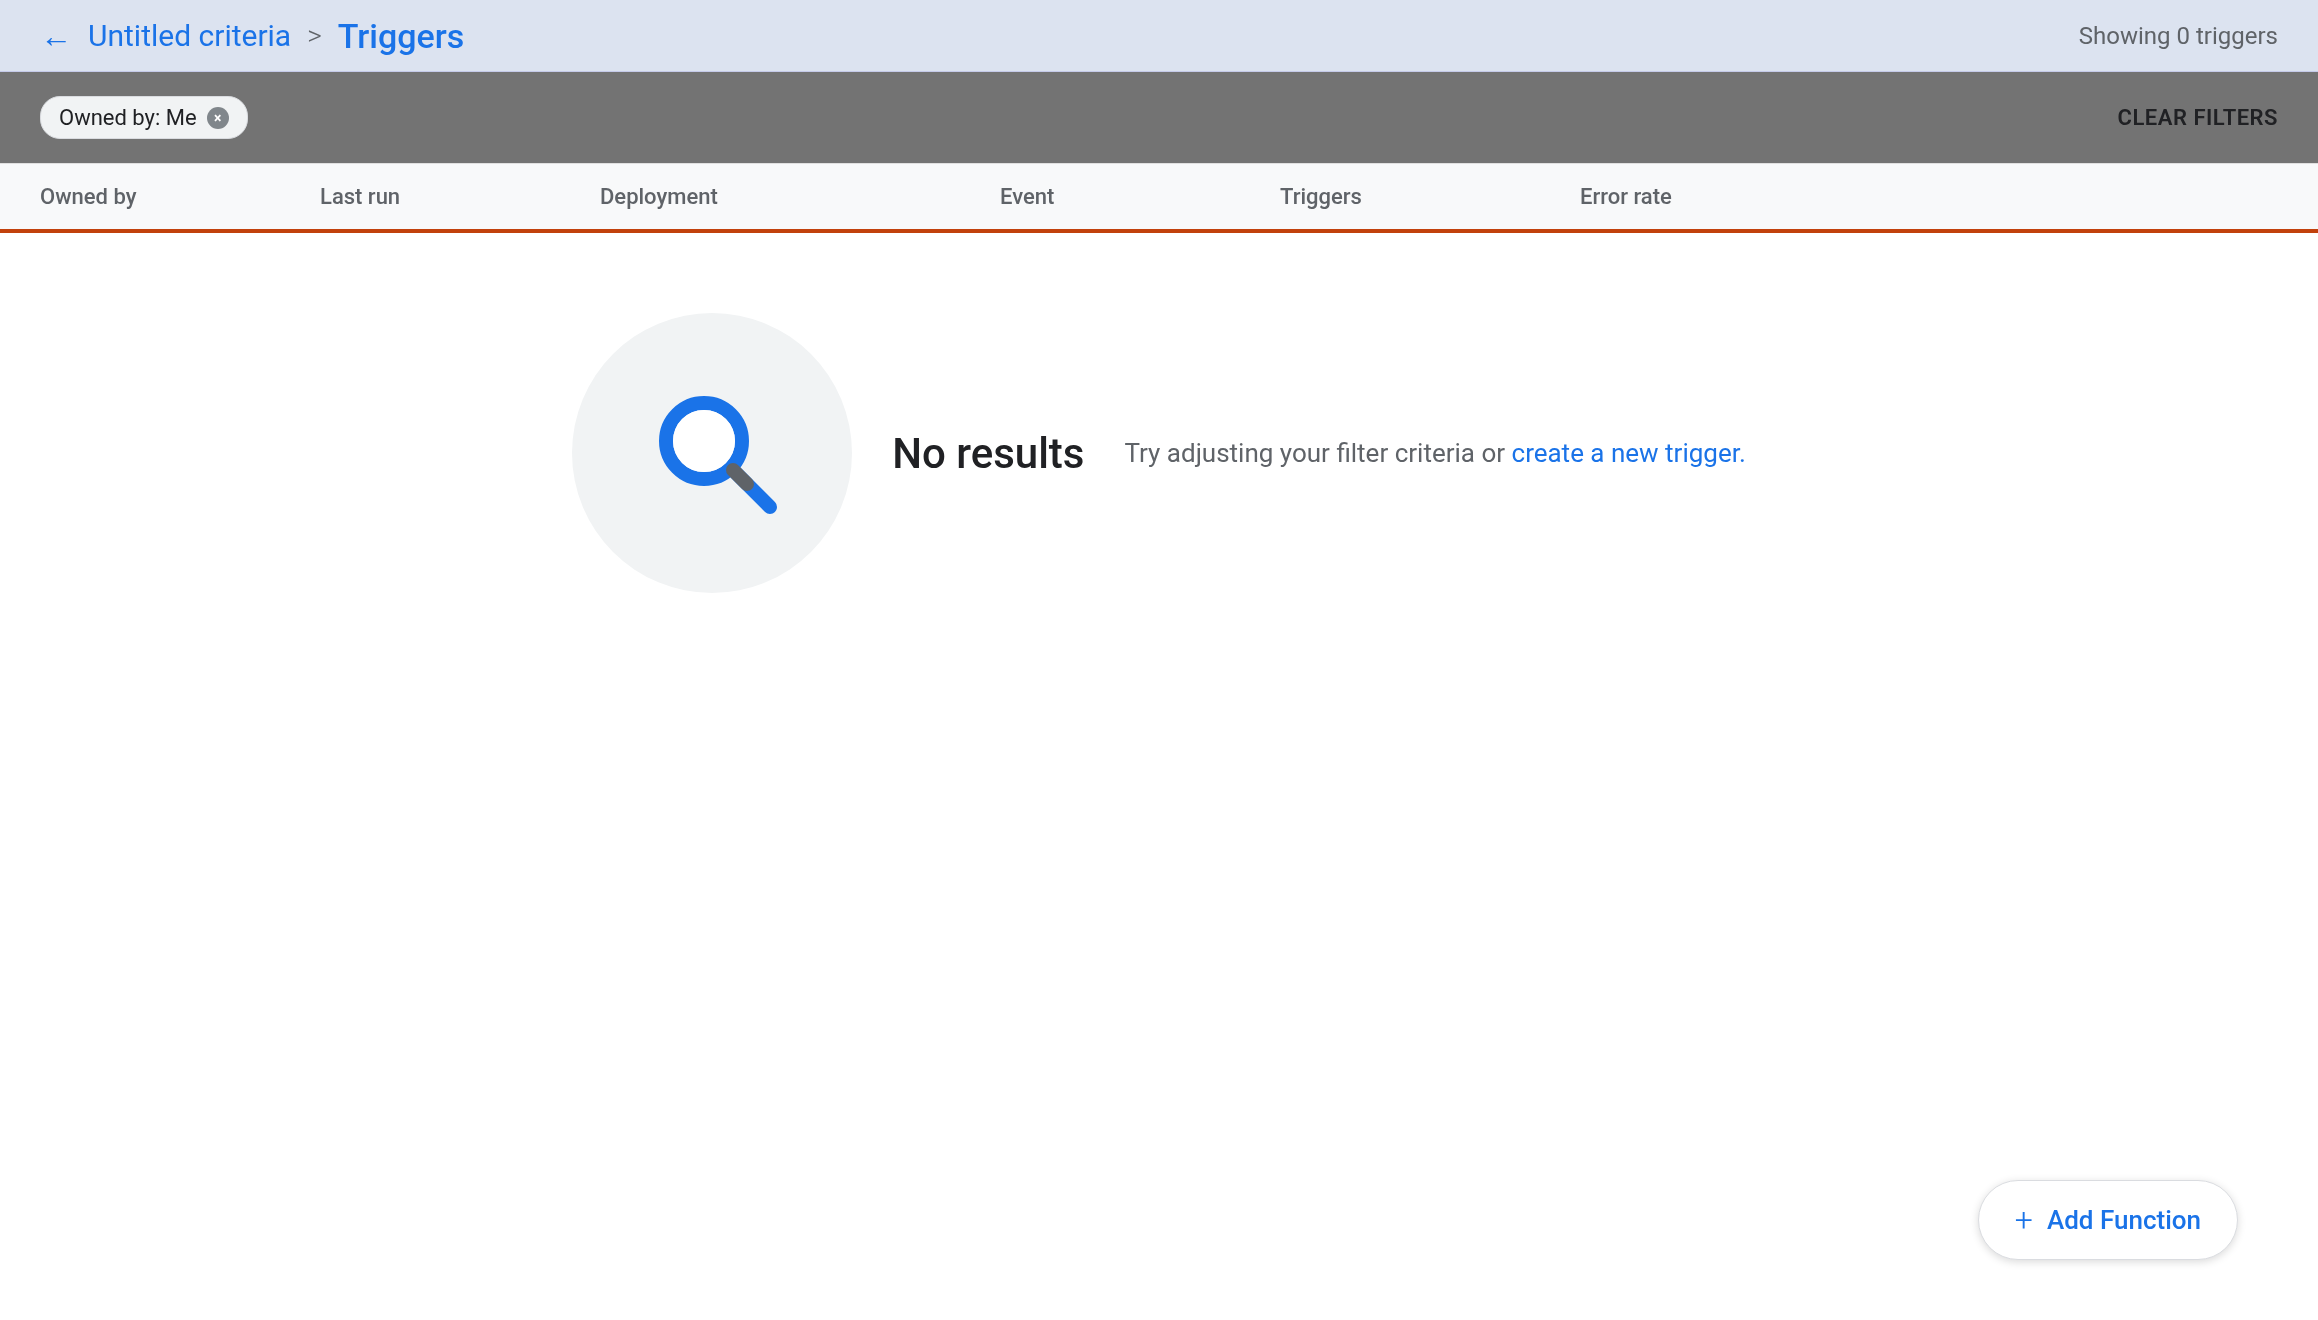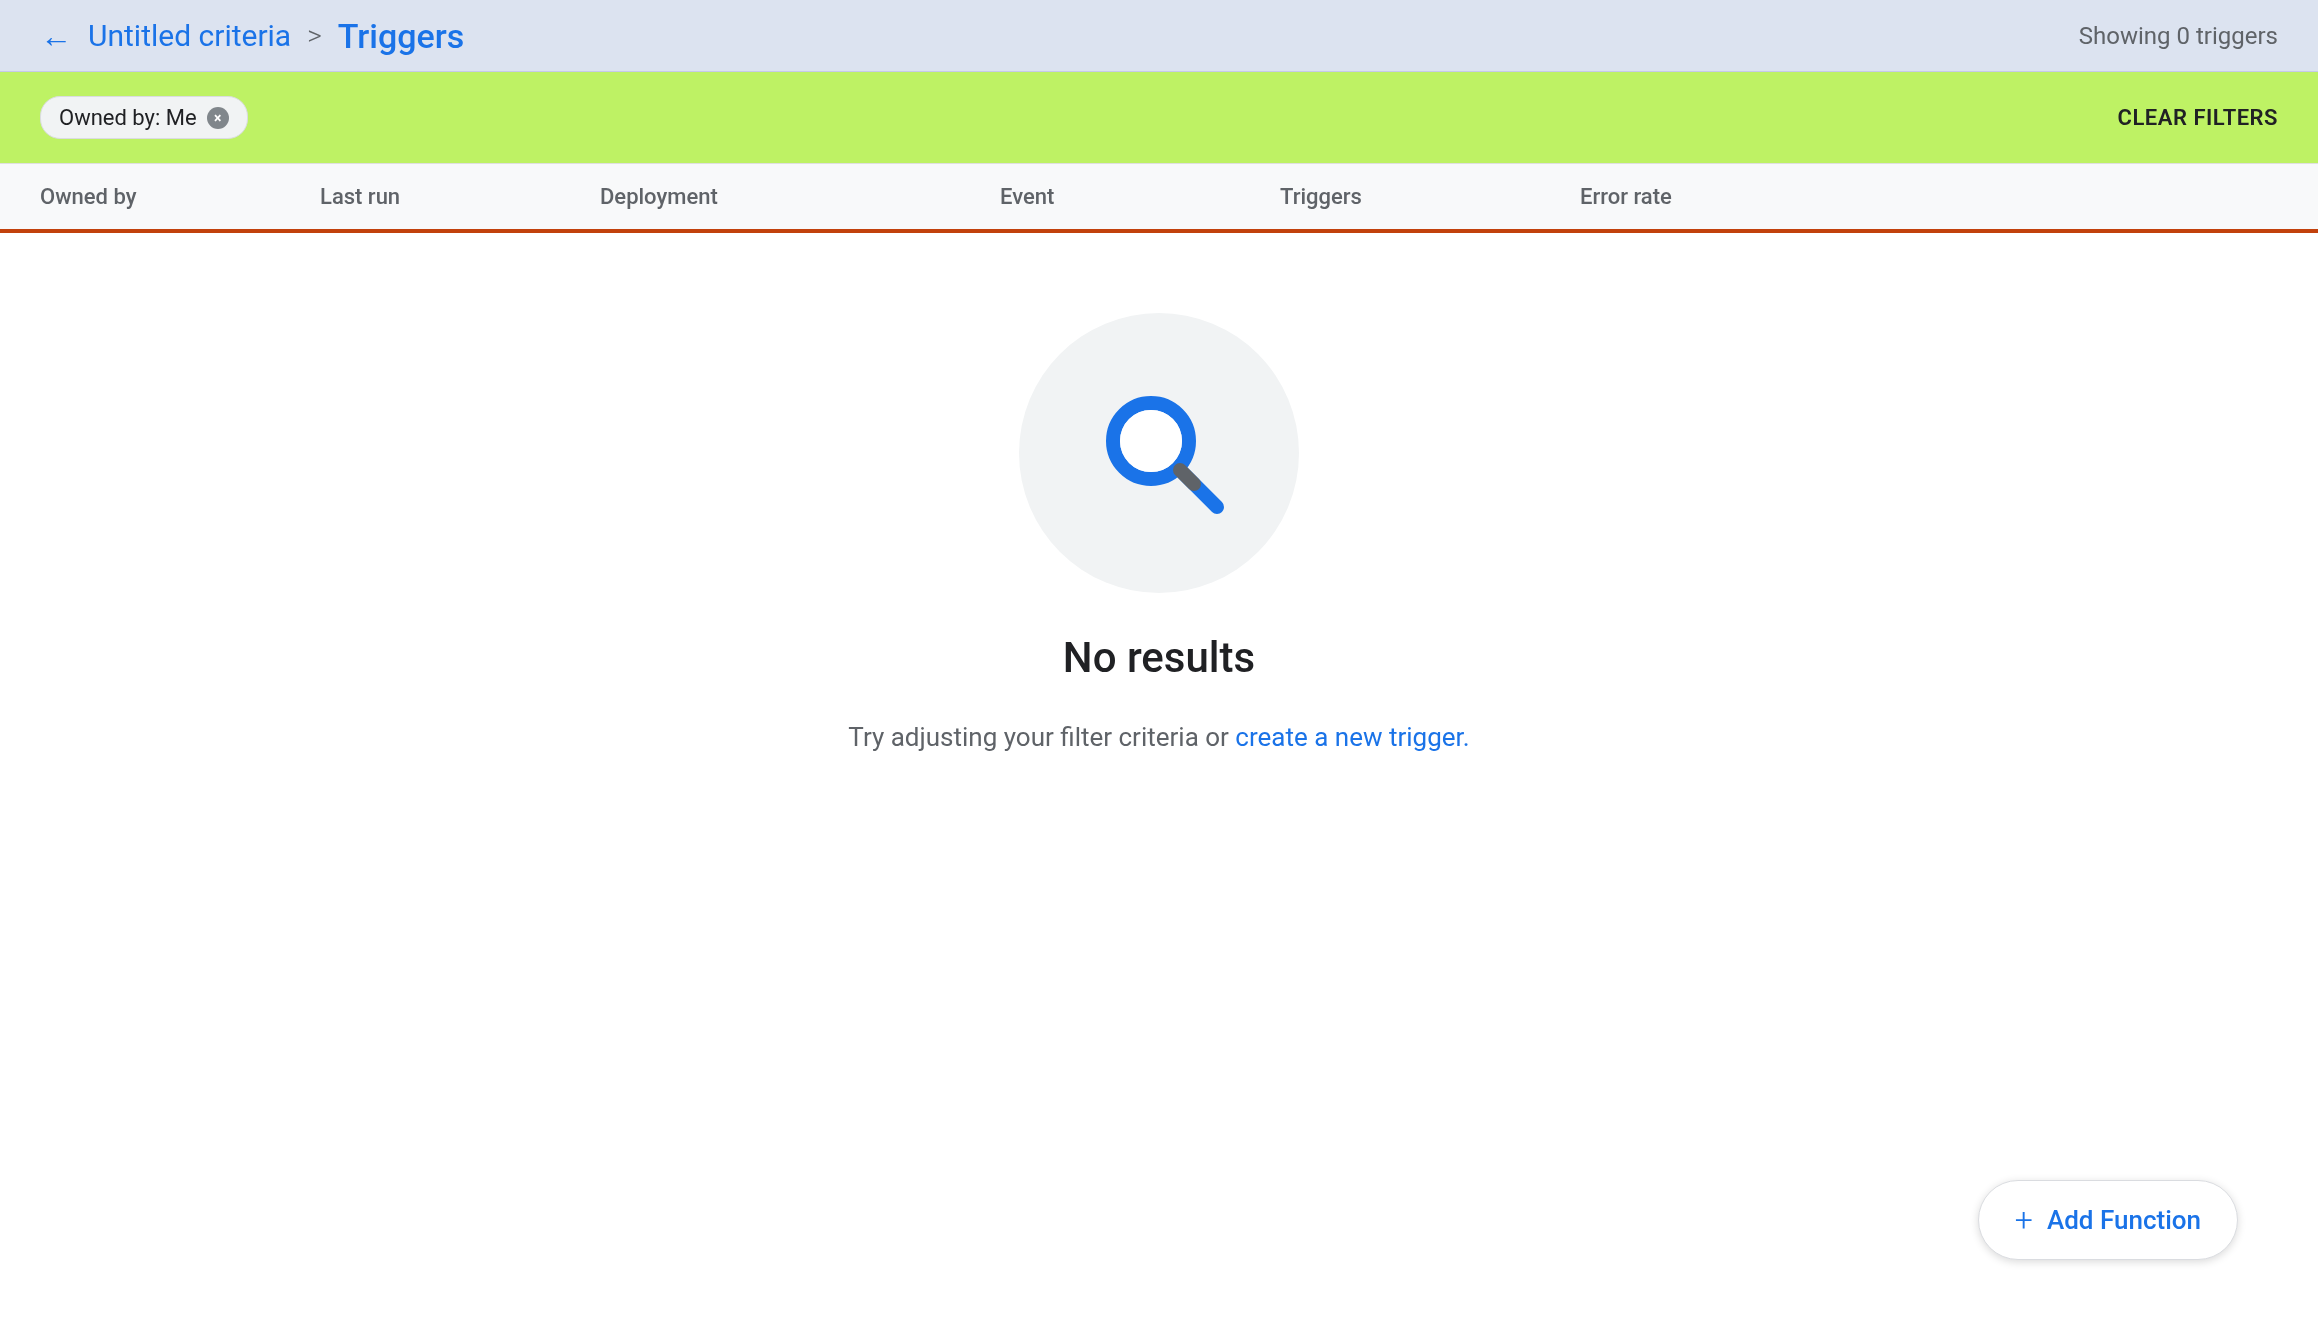--- a/index.html
+++ b/index.html
@@ -66,21 +66,21 @@
       color: #5f6368;
       font-size: 24px;
     }
 
     
     .filter-bar {
       padding: 24px 40px;
       display: flex;
       align-items: center;
       justify-content: space-between;
-      background: #bef264;
+      background: #737373;
       border-bottom: 1px solid #e0e0e0;
     }
 
     .filter-chips {
       display: flex;
       gap: 12px;
       align-items: center;
     }
 
     .filter-chip {
@@ -132,21 +132,21 @@
 
     .table-col-header {
       font-size: 22px;
       color: #5f6368;
       font-weight: 500;
     }
 
     
     .main-content {
       display: flex;
-      flex-direction: column;
+      flex-direction: row;
       align-items: center;
       justify-content: center;
       padding: 80px 0;
       gap: 40px;
     }
 
     
     .search-illustration {
       width: 280px;
       height: 280px;

